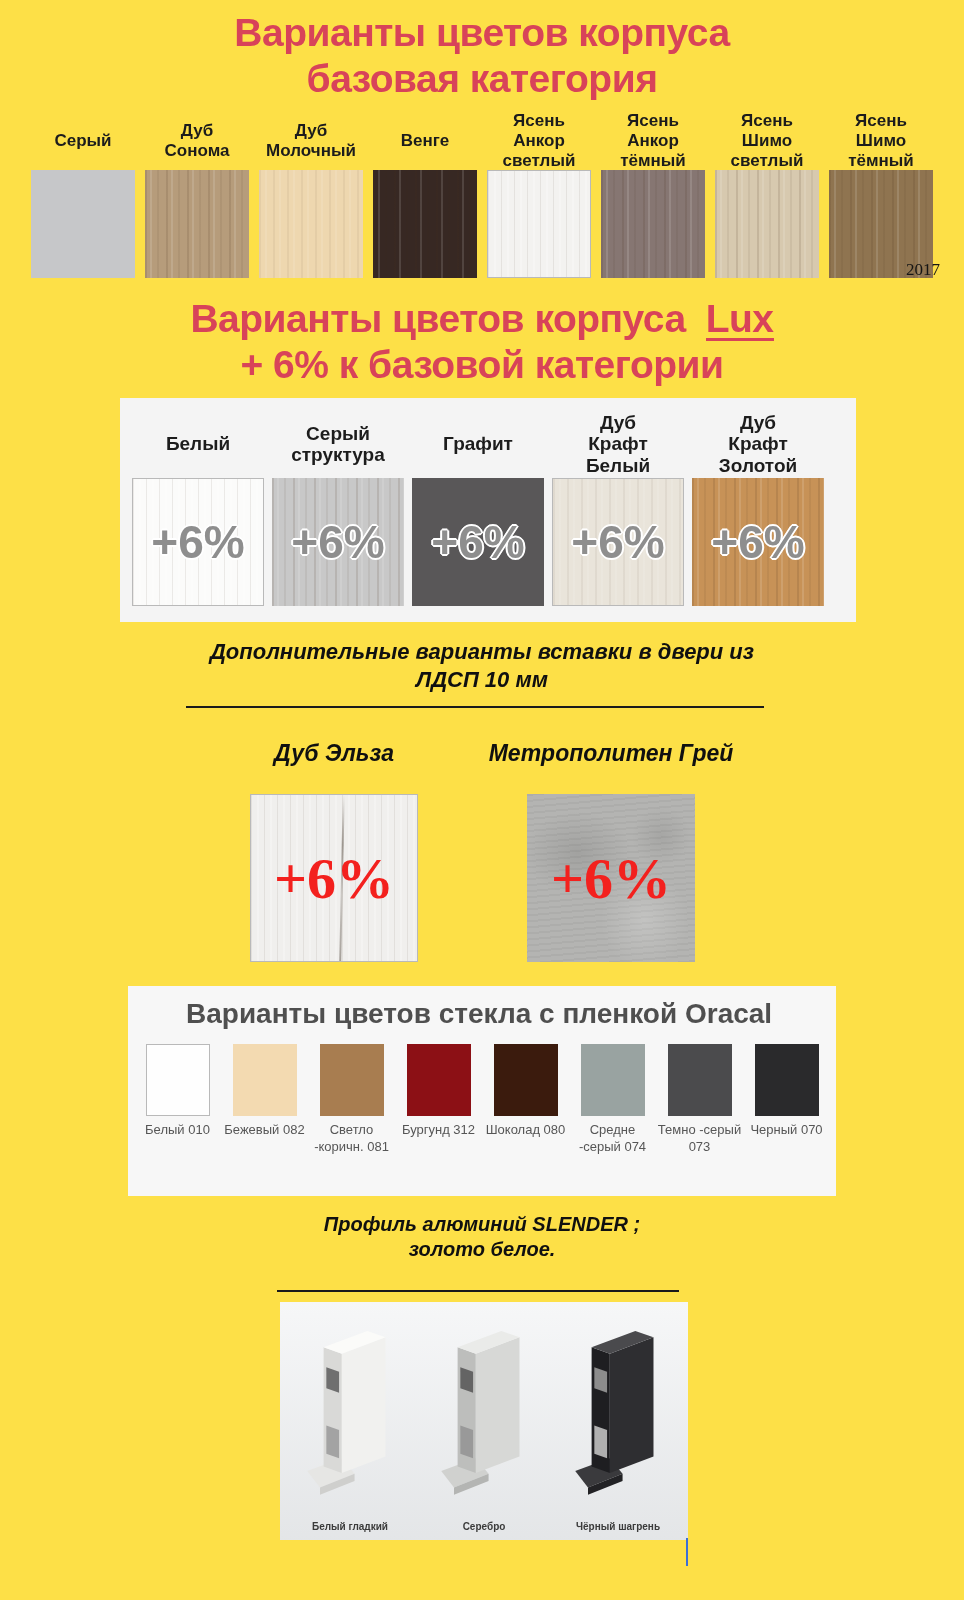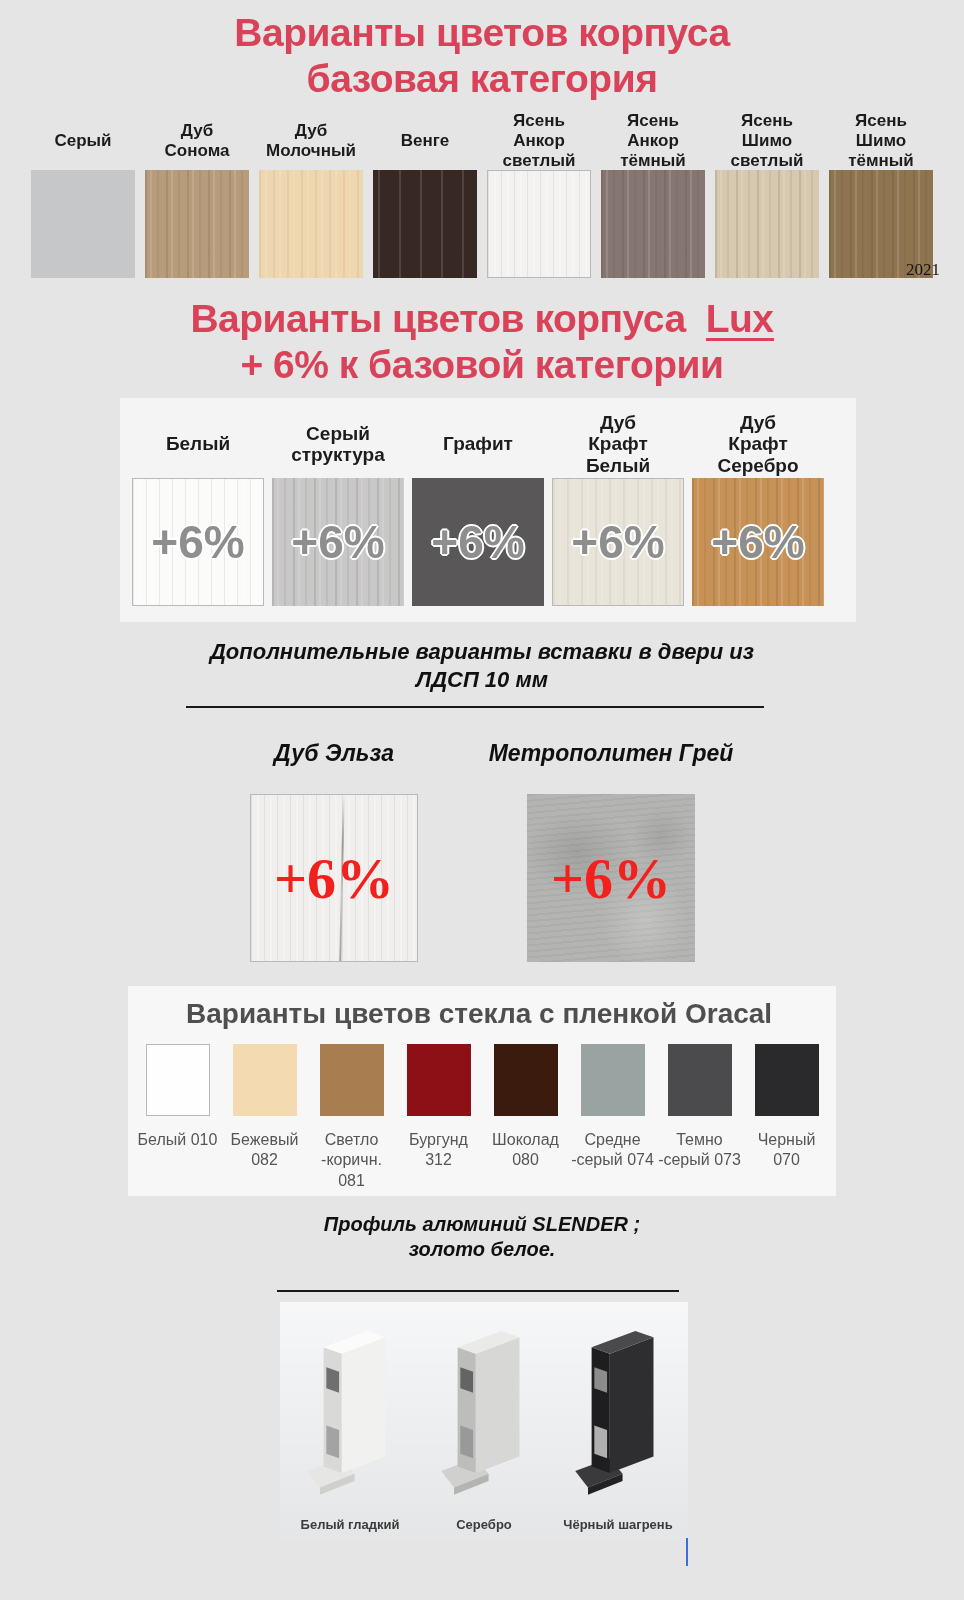--- a/index.html
+++ b/index.html
@@ -52,33 +52,33 @@
            align-items:center;justify-content:center;}
   .pct-red{font-family:"Liberation Serif",serif;font-weight:bold;font-size:58px;}
 
   
   .oracal-panel{position:absolute;top:986px;left:128px;width:708px;height:210px;}
   .oracal-head{position:absolute;top:12px;left:0;width:100%;text-align:left;
                padding-left:58px;box-sizing:border-box;font-weight:bold;font-size:28px;}
   .oracal-row{top:58px;left:7px;gap:2px;position:absolute;display:flex;}
   .oracal-row .cell{width:85px;}
   .oracal-row .sw{width:64px;height:72px;}
-  .oracal-row .lbl{margin-top:14px;font-weight:normal;color:#565656;font-size:16px;line-height:1.27;}
+  .oracal-row .lbl{margin-top:6px;font-weight:normal;color:#565656;font-size:13px;line-height:1.27;}
 
   
   .prof-head{position:absolute;top:1212px;left:0;width:100%;text-align:center;
              font-style:italic;font-weight:bold;font-size:20px;line-height:1.25;color:#101010;}
   .rule-prof{top:1290px;left:277px;width:402px;}
   .photo{position:absolute;top:1302px;left:280px;width:408px;height:238px;
          background-image:linear-gradient(180deg,rgba(255,255,255,.5),rgba(0,0,0,.04));}
   .prof-figs{position:absolute;top:18px;left:0;width:100%;display:flex;justify-content:center;gap:24px;}
   .prof{width:110px;height:182px;}
   .prof-labels{position:absolute;bottom:8px;left:0;width:100%;display:flex;justify-content:center;gap:24px;}
   .prof-labels span{display:block;width:110px;text-align:center;
-                    font-size:13px;font-weight:bold;color:#3b3b3b;}
+                    font-size:10px;font-weight:bold;color:#3b3b3b;}
   .caret{position:absolute;top:1538px;left:686px;width:2px;height:28px;}
 
   
   .tx-wood::after,.tx-wood-light::after,.tx-streak::after,.tx-concrete::after{
      content:"";position:absolute;inset:0;z-index:1;}
   .tx-wood::after{background:repeating-linear-gradient(90deg,
      rgba(70,45,25,.13) 0 2px,rgba(0,0,0,0) 2px 5px,
      rgba(255,255,255,.13) 5px 7px,rgba(0,0,0,0) 7px 12px,
      rgba(60,40,20,.07) 12px 14px,rgba(0,0,0,0) 14px 21px);}
   .tx-wood-light::after{background:repeating-linear-gradient(90deg,
@@ -92,21 +92,21 @@
      radial-gradient(80px 90px at 70% 75%,rgba(255,255,255,.20),rgba(0,0,0,0) 55%),
      radial-gradient(50px 50px at 80% 25%,rgba(0,0,0,.08),rgba(0,0,0,0) 60%),
      repeating-linear-gradient(175deg,rgba(0,0,0,.04) 0 2px,rgba(0,0,0,0) 2px 6px);}
   .tx-crack::before{content:"";position:absolute;top:0;bottom:0;left:54%;width:2px;z-index:1;
      background:linear-gradient(180deg,rgba(90,80,70,0),rgba(90,80,70,.55) 30%,
                 rgba(90,80,70,.25) 60%,rgba(90,80,70,.5));transform:rotate(1.2deg);}
 </style>
 </head>
 <body>
 
-<div class="page" style="background-color: #e5e5e5;">
+<div class="page" style="background-color: #fde047;">
 
   <div class="big-title t1" style="color: rgb(216, 67, 89);">
     <div>Варианты цветов корпуса</div>
     <div>базовая категория</div>
   </div>
 
   <div class="row base-row">
     <div class="cell">
       <div class="lbl">Серый</div>
       <div class="sw" style="background-color: rgb(198, 199, 201);"></div>
@@ -133,21 +133,21 @@
     </div>
     <div class="cell">
       <div class="lbl">Ясень Шимо светлый</div>
       <div class="sw tx-wood" style="background-color: rgb(215, 201, 175);"></div>
     </div>
     <div class="cell">
       <div class="lbl">Ясень Шимо тёмный</div>
       <div class="sw tx-wood" style="background-color: rgb(143, 116, 80);"></div>
     </div>
   </div>
-  <div class="year">2021</div>
+  <div class="year">2017</div>
 
   <div class="big-title t2" style="color: rgb(216, 67, 89);">
     <div>
       <span>Варианты цветов корпуса</span><span class="luxword">Lux</span>
     </div>
     <div>+ 6% к базовой категории</div>
   </div>
 
   <div class="lux-panel" style="background-color: rgb(244, 244, 244);">
     <div class="row lux-row">
@@ -169,21 +169,21 @@
           <span class="pct" style="color: rgb(142, 142, 142);">+6%</span>
         </div>
       </div>
       <div class="cell">
         <div class="lbl">Дуб Крафт Белый</div>
         <div class="sw tx-wood-light b-light" style="background-color: rgb(233, 228, 218);">
           <span class="pct" style="color: rgb(142, 142, 142);">+6%</span>
         </div>
       </div>
       <div class="cell">
-        <div class="lbl">Дуб Крафт Серебро</div>
+        <div class="lbl">Дуб Крафт Золотой</div>
         <div class="sw tx-wood" style="background-color: rgb(199, 146, 87);">
           <span class="pct" style="color: rgb(142, 142, 142);">+6%</span>
         </div>
       </div>
     </div>
   </div>
 
   <div class="ldsp-head">
     <div>Дополнительные варианты вставки в двери из</div>
     <div>ЛДСП 10 мм</div>

